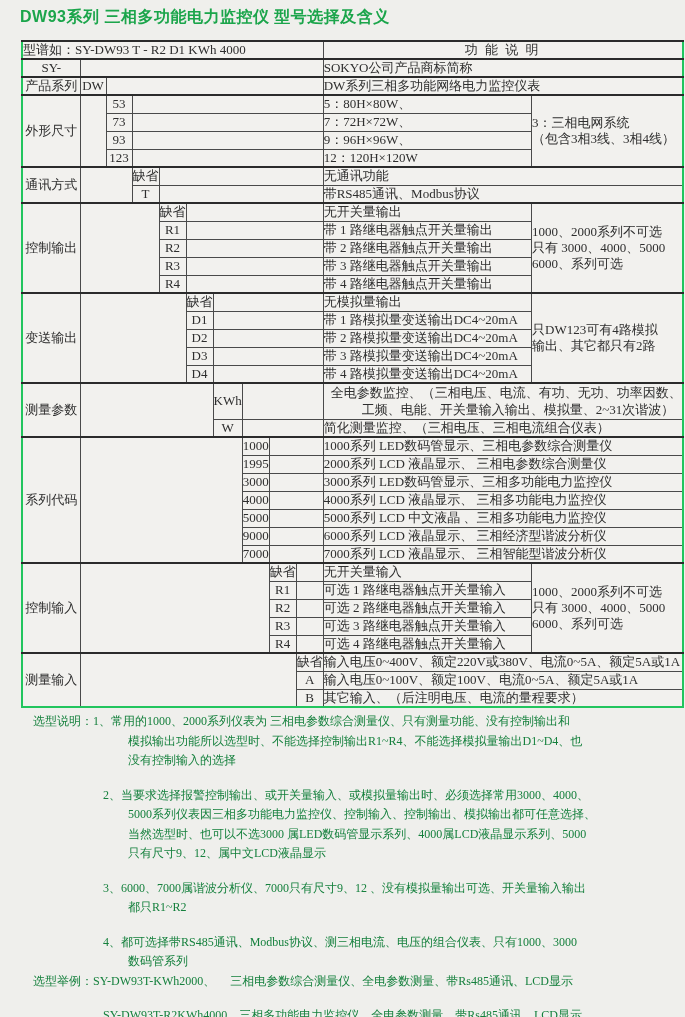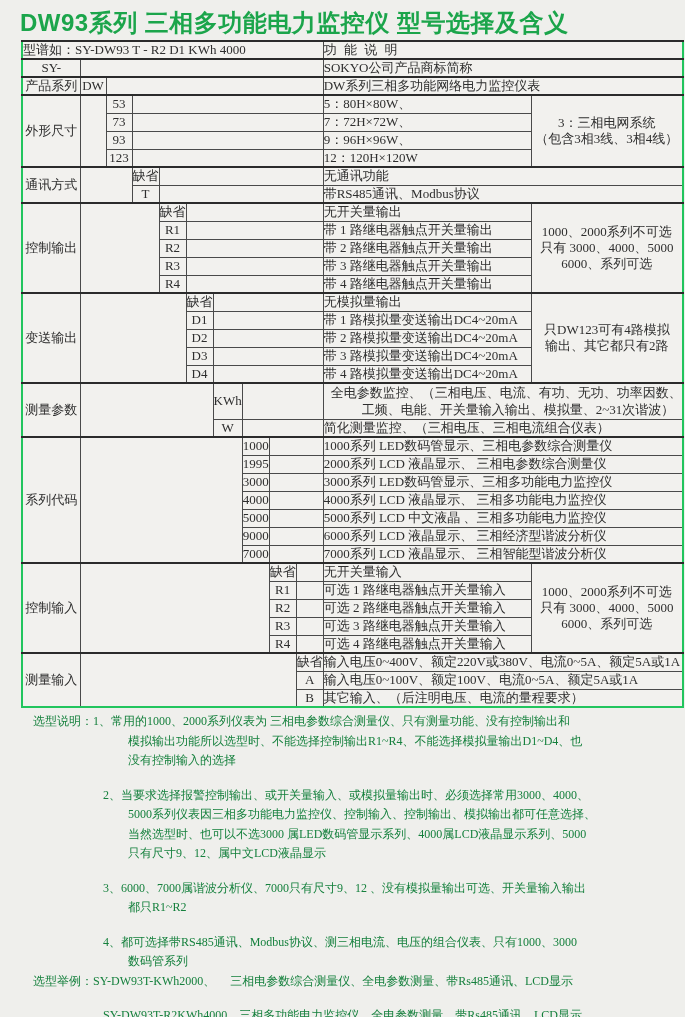--- a/index.html
+++ b/index.html
@@ -7,21 +7,21 @@
   body { background:#e8e8e6; }
   .page {
     position:relative; width:685px; height:1017px;
     background:#efefec; overflow:hidden;
     font-family:"Liberation Serif","DejaVu Serif",serif;
     color:#2e2e2e;
   }
   .title {
     position:absolute; left:20px; top:7px;
     font-family:"Liberation Sans","DejaVu Sans",sans-serif;
-    font-weight:bold; font-size:24px; letter-spacing:0.5px;
+    font-weight:bold; font-size:16px; letter-spacing:0.5px;
     color:#1ba54b; white-space:nowrap;
   }
   table.model {
     position:absolute; left:21px; top:40px;
     border-collapse:collapse; table-layout:fixed;
     border:2px solid #22c55e;
     background:#f2f1ee;
   }
   table.model td {
     border:1px solid #4a4a4a;
@@ -30,23 +30,23 @@
     background:#f2f1ee;
   }
   table.model tr { height:18px; }
   table.model tr.tall { height:36px; }
   tr.sec td { border-top:2px solid #2b2b2b; }
   td.green { background:#dcecca; }
   td.lbl  { text-align:center; }
   td.code { text-align:center; font-size:12.5px; }
   td.hdr  { font-size:13.5px; }
   td.hdrleft { padding-left:23px; }
-  td.center { letter-spacing:2px; }
+  td.center { text-align:center; letter-spacing:2px; }
   td.desc { padding-left:7px; }
-  td.note { text-align:center; font-size:12.5px; }
+  td.note { text-align:left; font-size:12.5px; }
   td.note div { line-height:16px; }
   td.desc2 div { line-height:17px; padding-left:7px; }
   td.desc2 div.ind2nd { padding-left:38px; }
   .notes {
     position:absolute; left:33px; top:712px; width:640px;
     font-size:12px; color:#15803d;
   }
   .nline { line-height:19.5px; white-space:nowrap; }
   .ind0 { padding-left:0; }
   .ind1 { padding-left:70px;margin-top:15px; }

